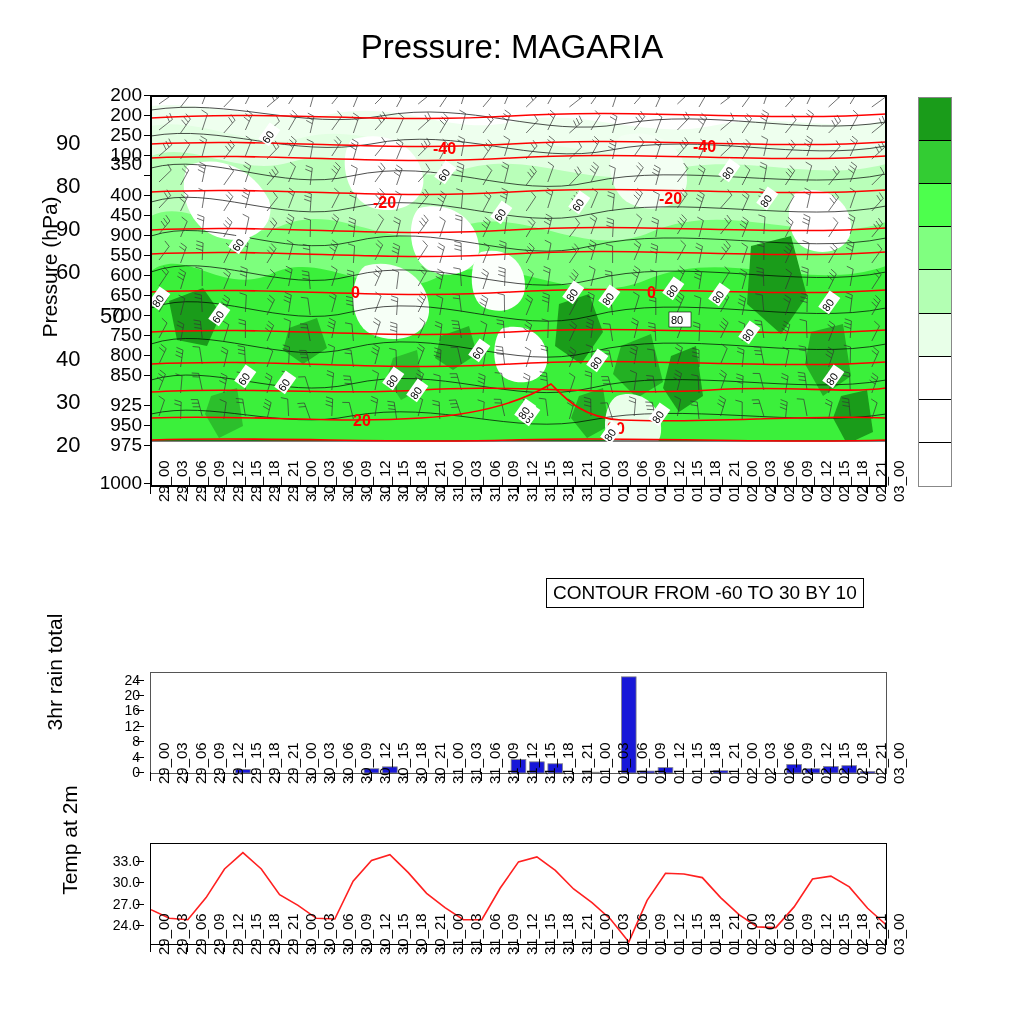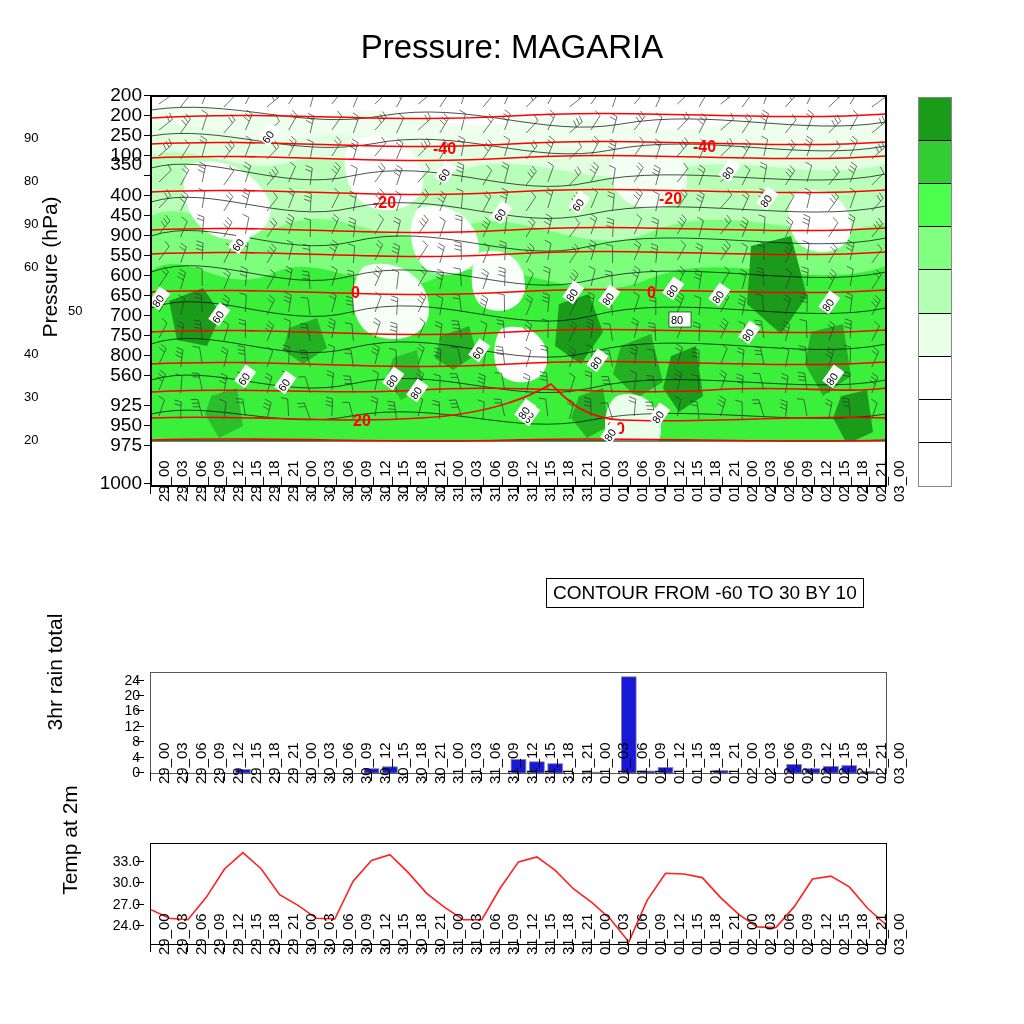--- a/index.html
+++ b/index.html
@@ -21,21 +21,21 @@
   #xticks{left:150px;top:485px;width:735px;height:14px;}
   #xlabels{left:0px;top:500px;width:1024px;height:70px;}
   .xlab{position:absolute;font-size:15px;white-space:nowrap;
         transform-origin:left top;transform:rotate(-90deg);
         letter-spacing:0px;}
   #contourNote{left:546px;top:578px;border:1px solid #000;
                padding:3px 6px;font-size:19px;background:#fff;}
   
   #cbar{left:918px;top:97px;width:32px;height:388px;border:1px solid #888;}
   .cbcell{width:100%;border-bottom:1px solid #000;box-sizing:border-box;}
-  .cblab{position:absolute;left:24px;font-size:13px;}
+  .cblab{position:absolute;left:56px;font-size:22px;}
   
   #rainPanel{left:150px;top:672px;width:735px;height:100px;
              border:1px solid #555;background:#fff;overflow:hidden;}
   #rainLabel{left:-60px;top:660px;width:230px;text-align:center;
              transform:rotate(-90deg);font-size:21px;}
   #rainYwrap{left:88px;top:666px;width:52px;height:112px;}
   .rytick{position:absolute;right:0;font-size:14px;width:50px;text-align:right;}
   #rainXticks{left:150px;top:772px;width:735px;height:10px;}
   #rainXlabels{left:0;top:782px;width:1024px;height:62px;}
   
@@ -62,21 +62,21 @@
     <div class="ytick" style="top: 59px;">350</div>
     <div class="ytick" style="top: 90px;">400</div>
     <div class="ytick" style="top: 110px;">450</div>
     <div class="ytick" style="top: 130px;">900</div>
     <div class="ytick" style="top: 150px;">550</div>
     <div class="ytick" style="top: 170px;">600</div>
     <div class="ytick" style="top: 190px;">650</div>
     <div class="ytick" style="top: 210px;">700</div>
     <div class="ytick" style="top: 230px;">750</div>
     <div class="ytick" style="top: 250px;">800</div>
-    <div class="ytick" style="top: 270px;">560</div>
+    <div class="ytick" style="top: 270px;">850</div>
     <div class="ytick" style="top: 300px;">925</div>
     <div class="ytick" style="top: 320px;">950</div>
     <div class="ytick" style="top: 340px;">975</div>
     <div class="ytick" style="top: 378px;">1000</div>
   </div>
 <div id="ytickmarks" class="abs">
     <div style="position: absolute; right: 0px; top: 0px; width: 7px; height: 1px; background: rgb(0, 0, 0);"></div>
     <div style="position: absolute; right: 0px; top: 20px; width: 7px; height: 1px; background: rgb(0, 0, 0);"></div>
     <div style="position: absolute; right: 0px; top: 40px; width: 7px; height: 1px; background: rgb(0, 0, 0);"></div>
     <div style="position: absolute; right: 0px; top: 60px; width: 7px; height: 1px; background: rgb(0, 0, 0);"></div>

